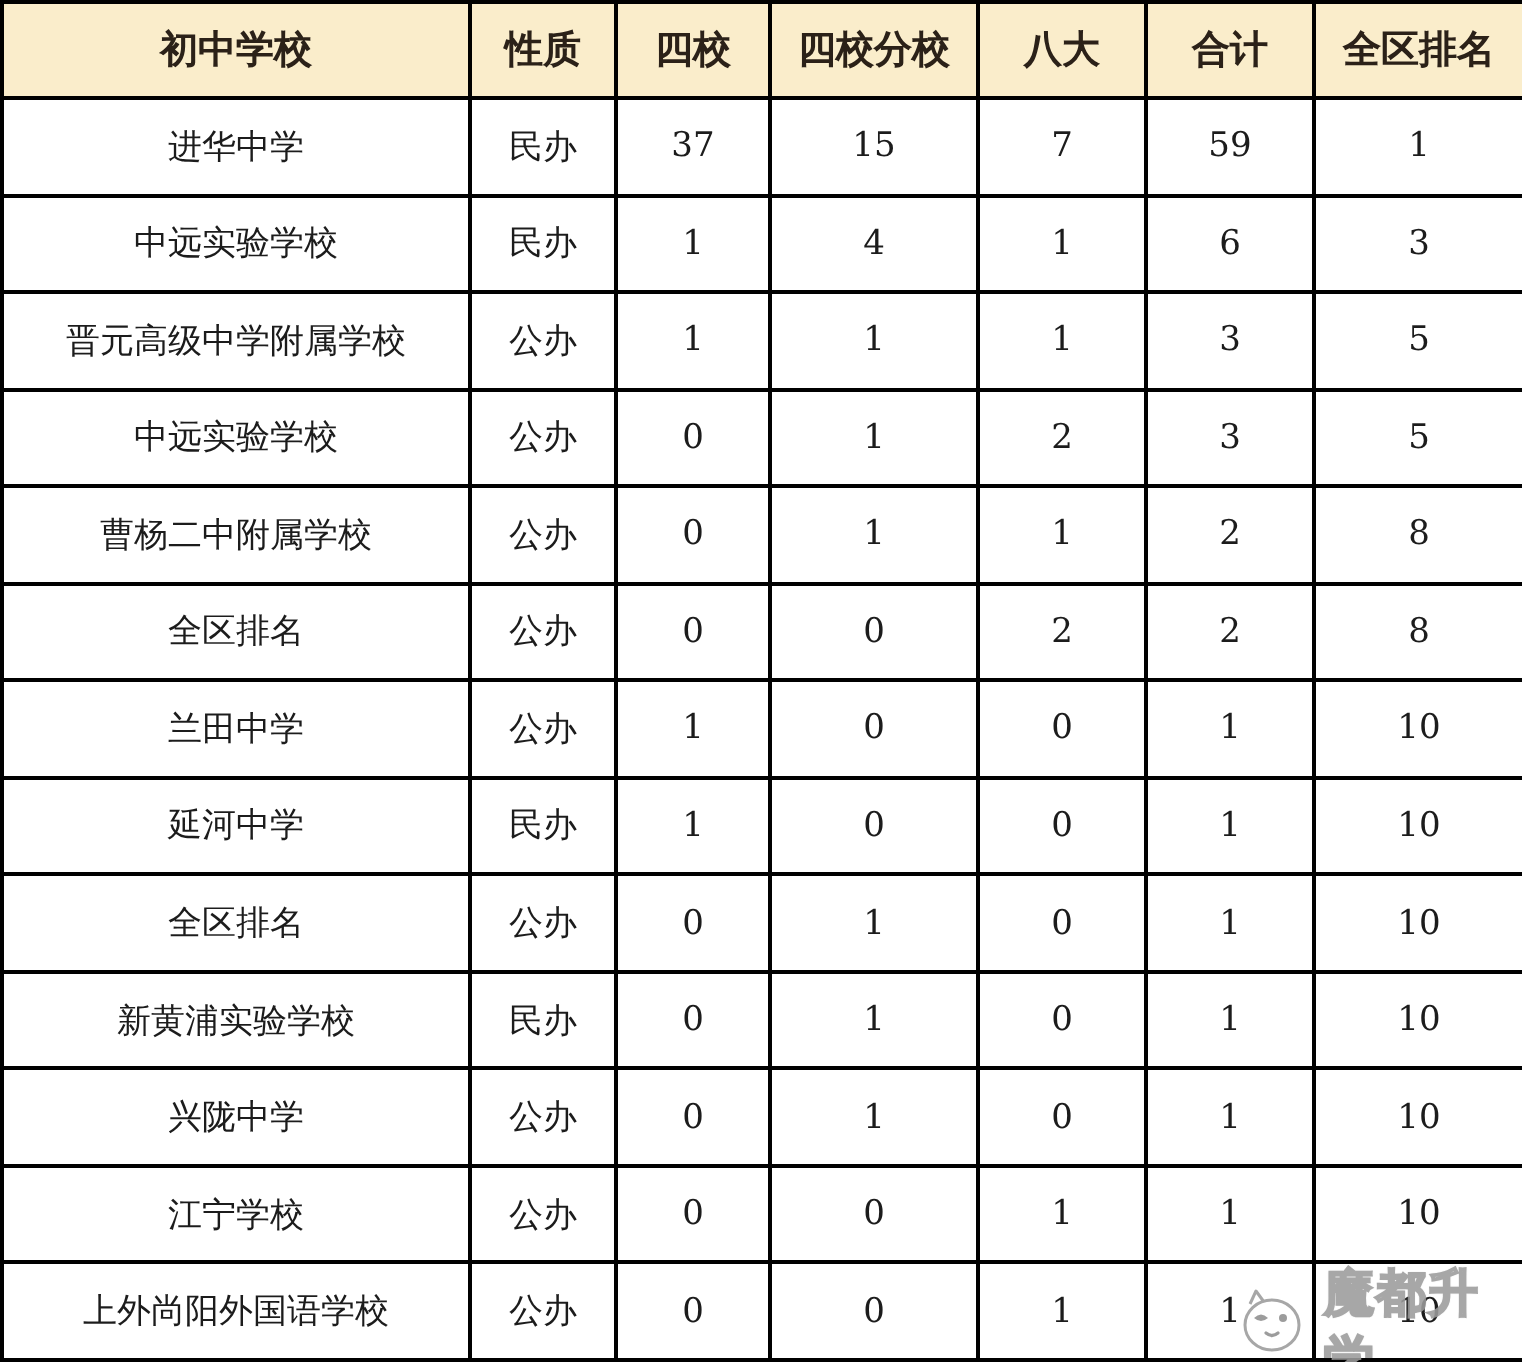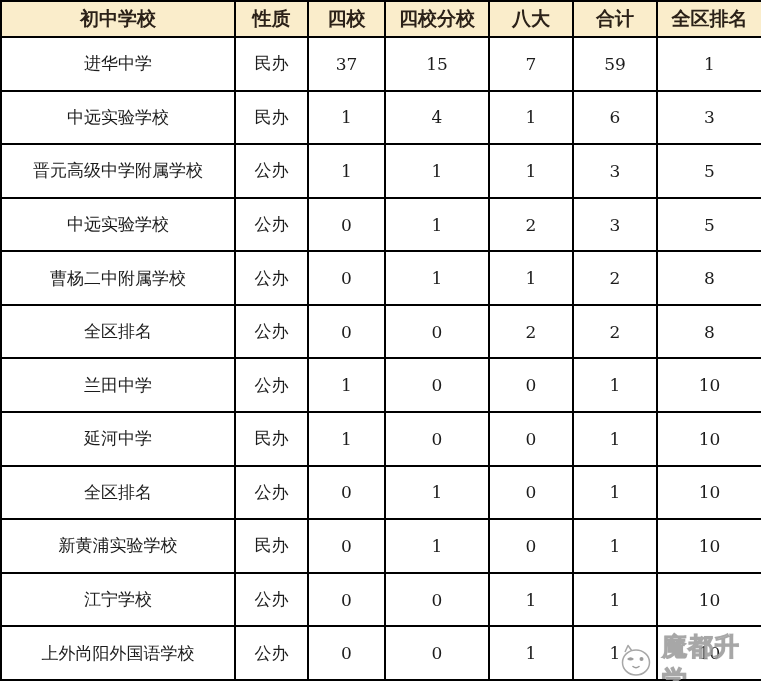--- a/index.html
+++ b/index.html
@@ -31,21 +31,21 @@
     vertical-align: middle;
     padding: 0 2px;
     overflow: hidden;
     white-space: nowrap;
   }
   table.data-table th {
     background: var(--header-bg);
     color: var(--header-text);
     font-size: 19px;
     font-weight: bold;
-    height: 36px;
+    height: 48px;
   }
   table.data-table td {
     background: var(--row-bg);
     color: var(--body-text);
     font-size: 17px;
     font-weight: normal;
     height: 40px;
   }
   .watermark {
     position: absolute;
@@ -176,20 +176,29 @@
       <tr>
         <td>新黄浦实验学校</td>
         <td>民办</td>
         <td>0</td>
         <td>1</td>
         <td>0</td>
         <td>1</td>
         <td>10</td>
       </tr>
       <tr>
+        <td>兴陇中学</td>
+        <td>公办</td>
+        <td>0</td>
+        <td>1</td>
+        <td>0</td>
+        <td>1</td>
+        <td>10</td>
+      </tr>
+      <tr>
         <td>江宁学校</td>
         <td>公办</td>
         <td>0</td>
         <td>0</td>
         <td>1</td>
         <td>1</td>
         <td>10</td>
       </tr>
       <tr>
         <td>上外尚阳外国语学校</td>

